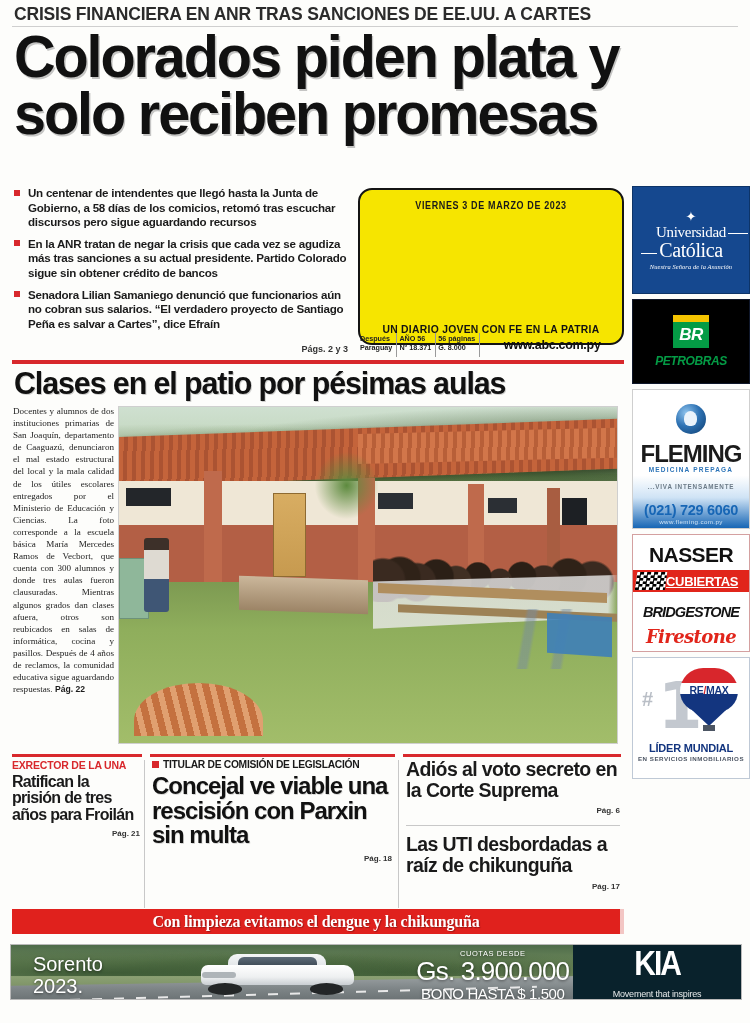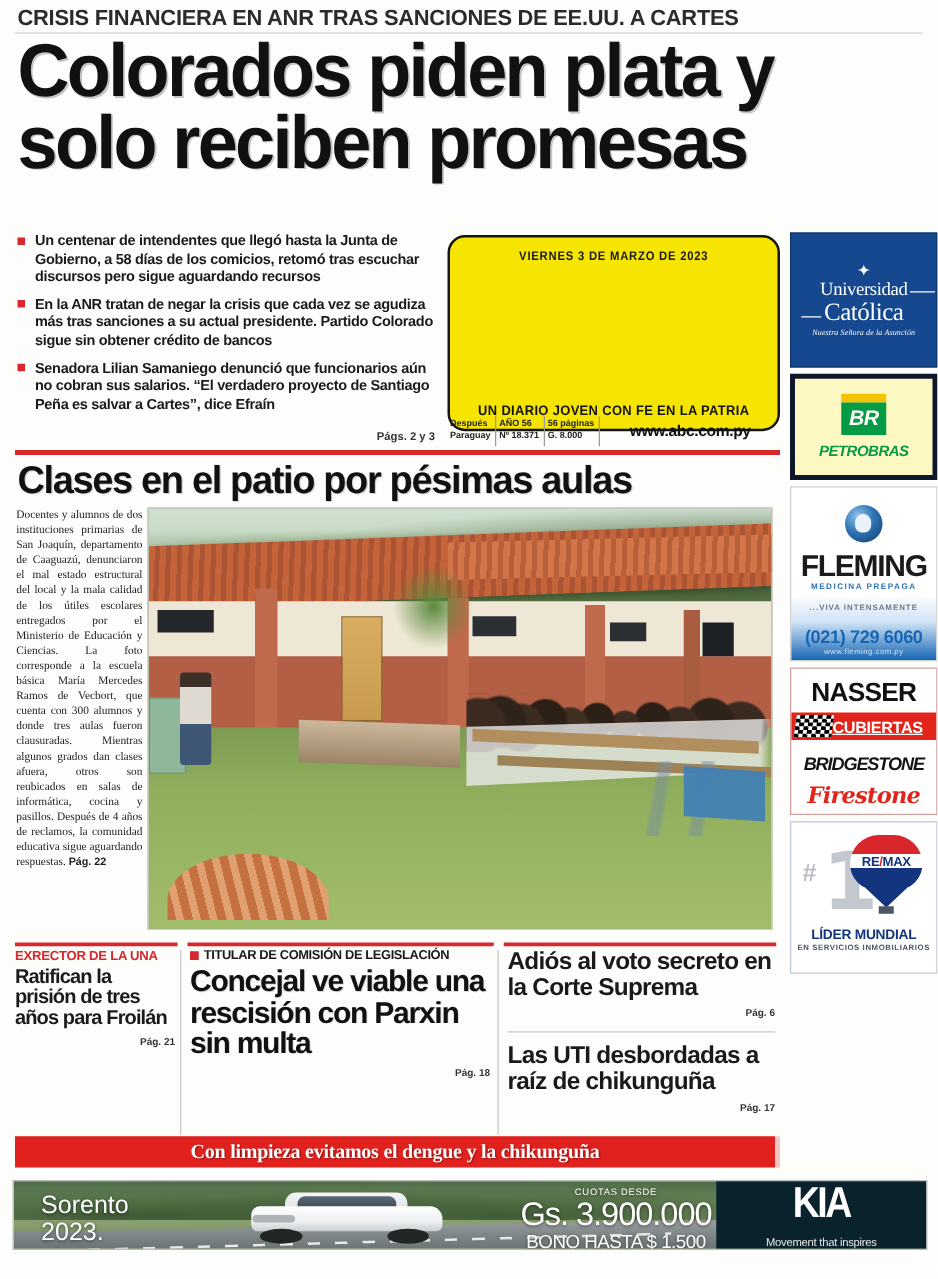--- a/index.html
+++ b/index.html
@@ -144,21 +144,21 @@
   }
   .uc-l2::before {
     content:""; position:absolute; left:-18px; top:60%; width:16px; height:1px; background:#fff;
   }
   .uc-sub {
     font-family: "Liberation Serif", serif; font-style: italic;
     font-size: 6.4px; letter-spacing: 0.1px; margin-top: 1px;
   }
 
   .ad-petrobras {
-    height: 85px; background: #fef9c3; border: 4px solid #0f172a;
+    height: 85px; background: #000000; border: 1px solid #0f172a;
     display:flex; flex-direction:column; align-items:center; justify-content:center;
   }
   .pb-mark { width: 36px; }
   .pb-bar { height: 7px; background:#f5c400; }
   .pb-box {
     height: 26px; background:#049b45; color:#fff;
     display:flex; align-items:center; justify-content:center;
     font-size:17px; font-weight:900; font-style:italic; letter-spacing:-0.5px;
   }
   .pb-name {

